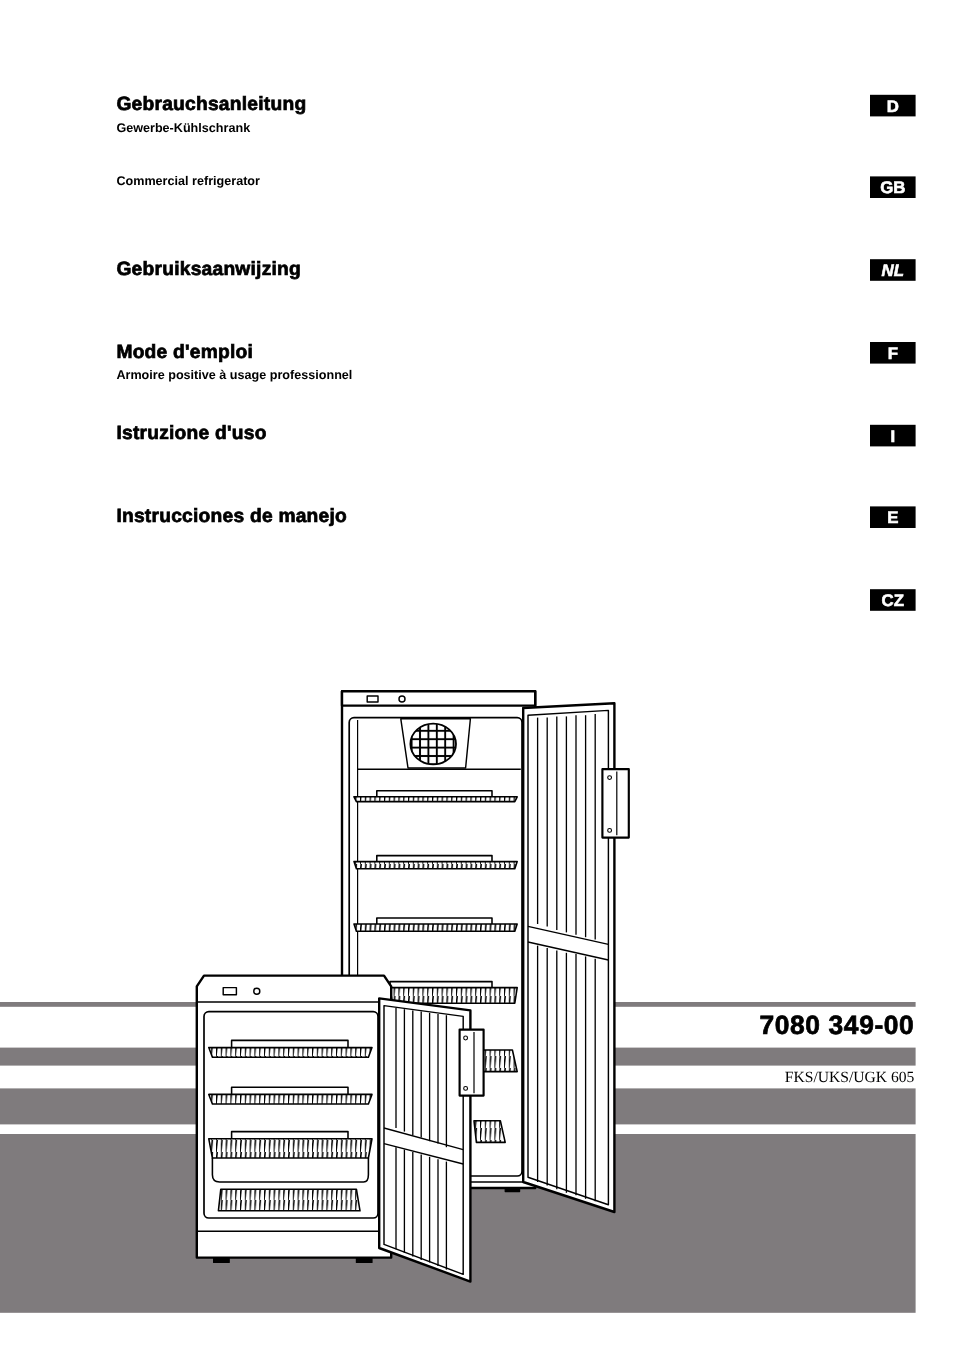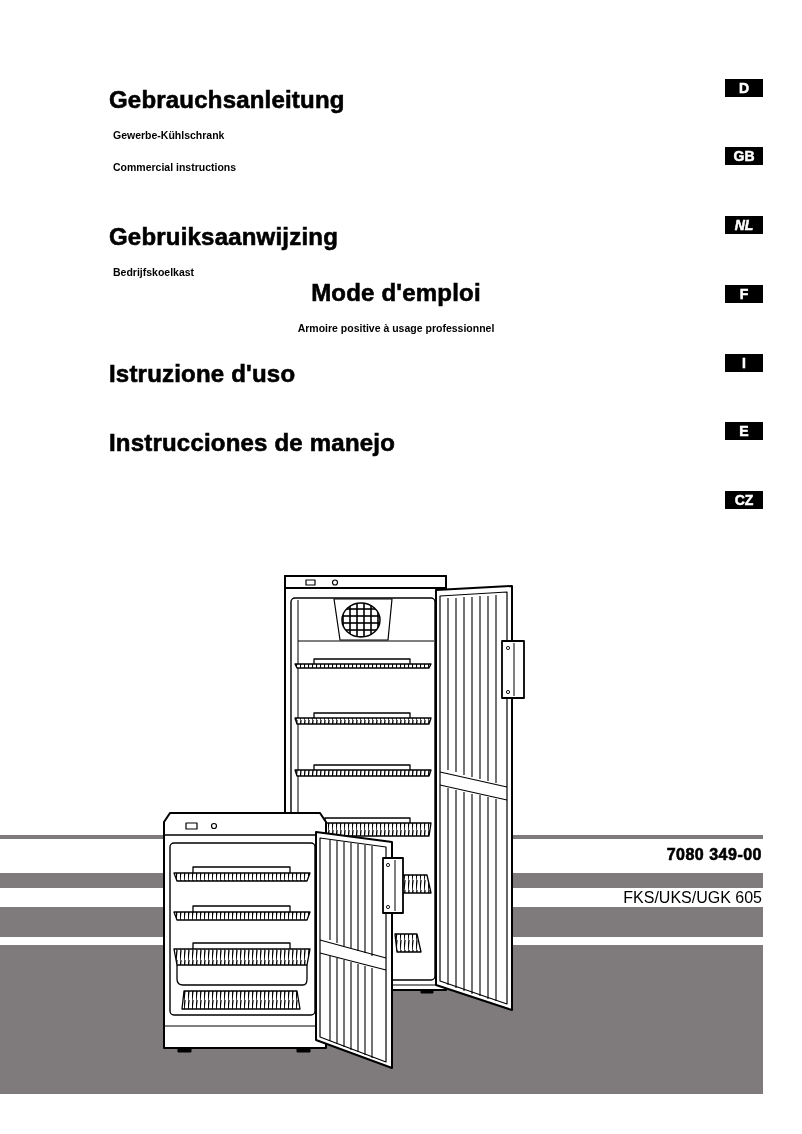--- a/index.html
+++ b/index.html
@@ -1,56 +1,55 @@
 <!DOCTYPE html>
 <html><head>
 <meta charset="utf-8">
 <style>
   html, body { margin: 0; padding: 0; background: #ffffff; }
   body { width: 802px; height: 1134px; position: relative; overflow: hidden;
          font-family: "Liberation Sans", "DejaVu Sans", sans-serif; color: #000; }
   .lang-block { position: absolute; left: 96px; width: 600px; }
-  .lang-title { font-size: 24px; font-weight: 900; letter-spacing: 0.2px; line-height: 24px;
-                margin: 13px; -webkit-text-stroke: 0.6px #000; white-space: nowrap; }
-  .lang-sub { font-size: 10.5px; font-weight: bold; line-height: 12px; margin: 17px; white-space: nowrap; }
+  .lang-title { font-size: 16px; font-weight: 900; letter-spacing: 0.2px; line-height: 24px;
+                margin: 1px; -webkit-text-stroke: 0.6px #000; white-space: nowrap; }
+  .lang-sub { font-size: 10.5px; font-weight: bold; line-height: 12px; margin: 1px; white-space: nowrap; }
   .badge { position: absolute; left: 725px; width: 38px; height: 18px; background: #000;
            color: #fff; font-weight: 900; font-size: 14px; line-height: 18px; text-align: center;
            -webkit-text-stroke: 0.5px #fff; }
   .stripe { position: absolute; left: 0; width: 763px; background: #7f7b7d; }
-  .doc-number { position: absolute; right: 40px; top: 842px; font-size: 16px; font-weight: 900;
+  .doc-number { position: absolute; right: 40px; top: 842px; font-size: 22px; font-weight: 900;
                 -webkit-text-stroke: 0.6px #000; letter-spacing: 0.5px; line-height: 26px; }
-  .model { position: absolute; right: 40px; top: 891px; font-size: 16px; line-height: 14px; }
+  .model { position: absolute; right: 40px; top: 891px; font-size: 13px; line-height: 14px; font-family: Liberation Serif, serif; }
   .illustration { position: absolute; left: 0; top: 0; }
 </style>
 </head>
 <body>
 
 <div class="stripe" style="top:835px;height:4px;"></div>
 <div class="stripe" style="top:873px;height:15px;"></div>
 <div class="stripe" style="top:907px;height:30px;"></div>
 <div class="stripe" style="top:945px;height:149px;"></div>
 
 <div class="lang-block" style="top:75px;">
   <h1 class="lang-title">Gebrauchsanleitung</h1>
   <p class="lang-sub">Gewerbe-Kühlschrank</p>
 </div>
 <div class="badge" style="top:79px;">D</div>
 
 <div class="lang-block" style="top:144px;">
-  <p class="lang-sub">Commercial instructions</p>
+  <p class="lang-sub">Commercial refrigerator</p>
 </div>
 <div class="badge" style="top:147px;">GB</div>
 
 <div class="lang-block" style="top:212px;">
   <h1 class="lang-title">Gebruiksaanwijzing</h1>
-  <p class="lang-sub">Bedrijfskoelkast</p>
 </div>
 <div class="badge" style="top:216px;font-style:italic;">NL</div>
 
-<div class="lang-block" style="top:268px;text-align:center;">
+<div class="lang-block" style="top:281px;">
   <h1 class="lang-title">Mode d'emploi</h1>
   <p class="lang-sub">Armoire positive à usage professionnel</p>
 </div>
 <div class="badge" style="top:285px;">F</div>
 
 <div class="lang-block" style="top:349px;">
   <h1 class="lang-title">Istruzione d'uso</h1>
 </div>
 <div class="badge" style="top:354px;">I</div>
 

